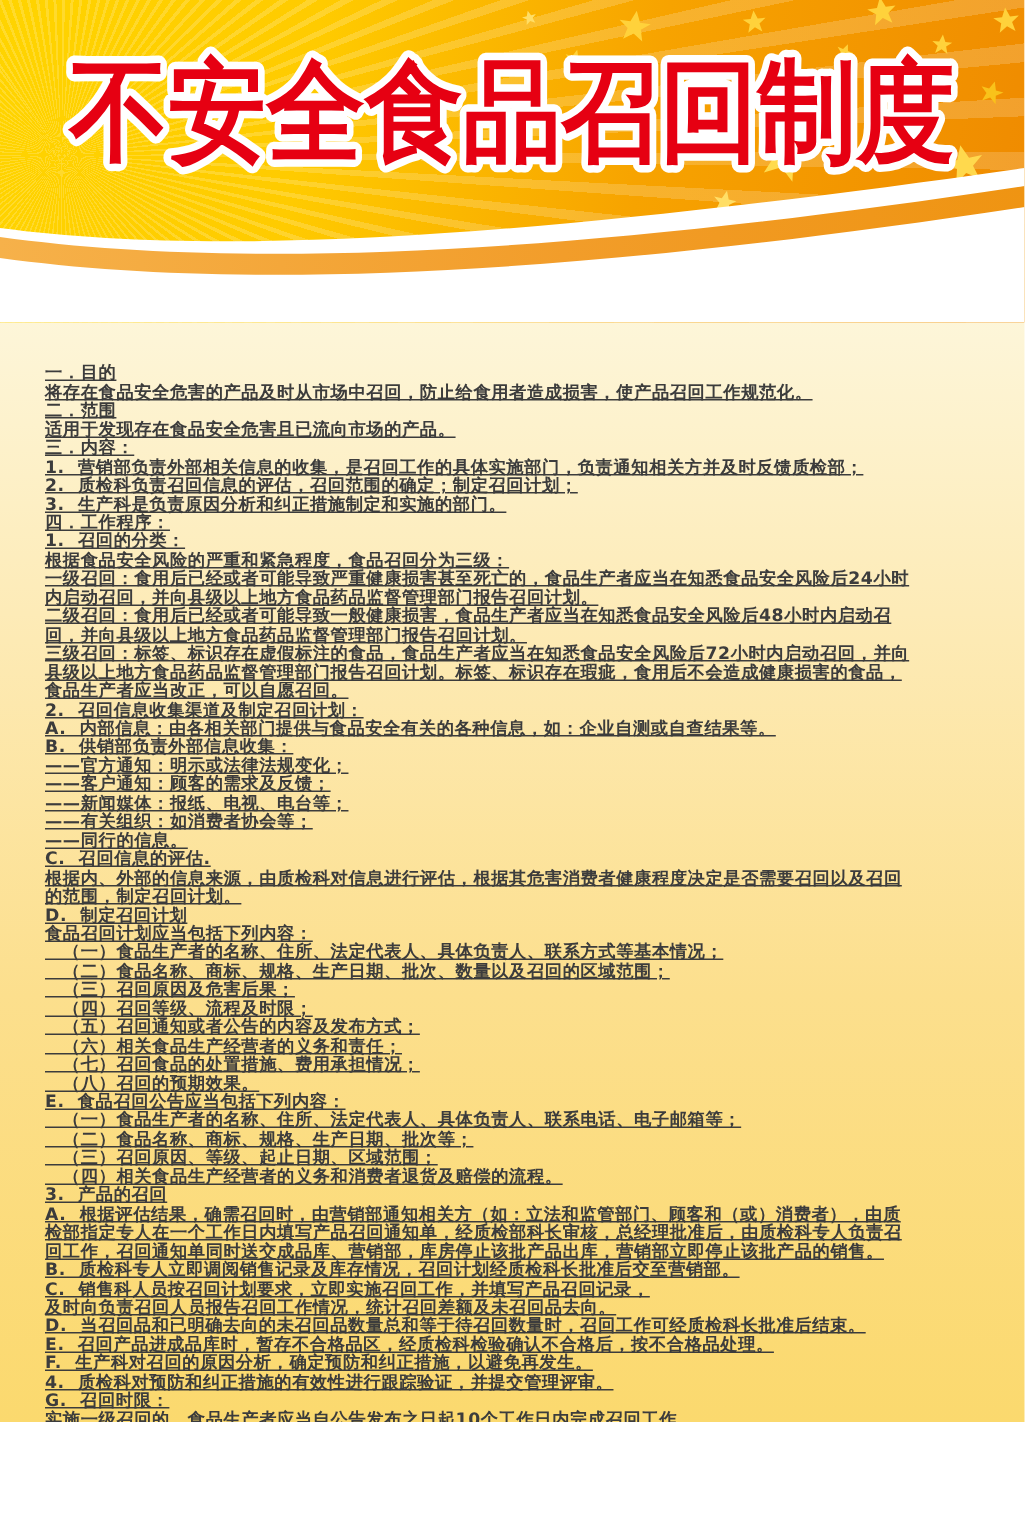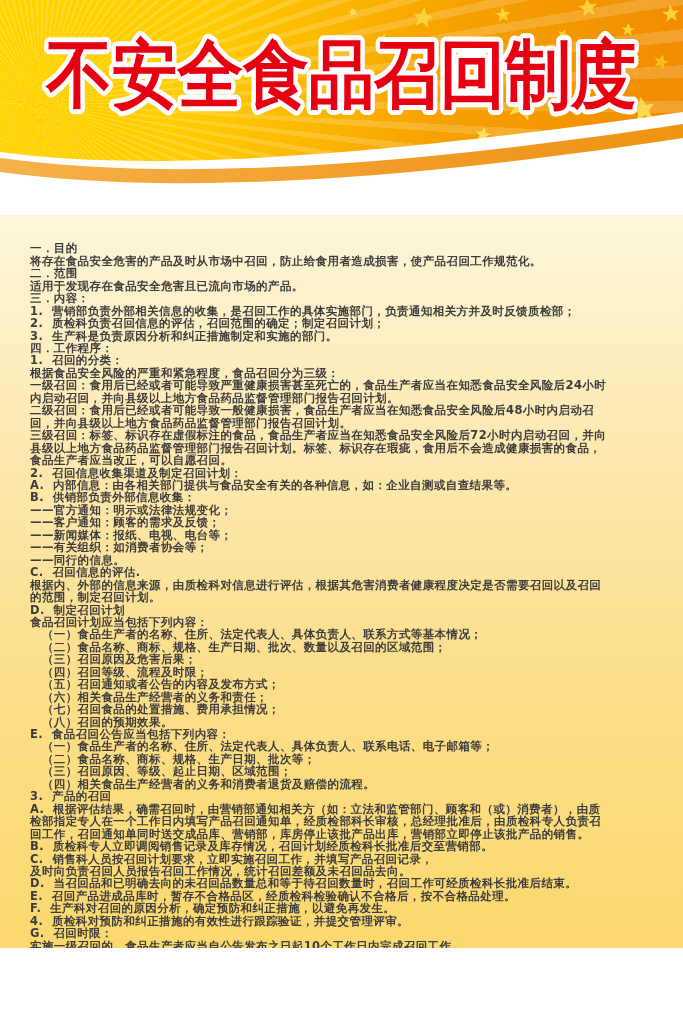--- a/index.html
+++ b/index.html
@@ -24,21 +24,21 @@
   }
   .title-wrap{position:absolute;top:12px;left:0;width:683px;height:120px;}
   .wave-svg{position:absolute;left:0;top:100px;width:683px;height:115px;}
   .stars-svg{position:absolute;right:0;top:0;width:340px;height:170px;}
   
   .doc{
     position:absolute;top:205px;left:30px;width:630px;
     font-size:11.5px;line-height:12.45px;font-weight:bold;
     color:#3c3c3c;letter-spacing:.4px;white-space:pre-wrap;
   }
-  .doc-line{min-height:12.45px;}
+  .doc-line{min-height:12.45px;text-decoration:underline;}
   
   .footer-stripe{
     position:absolute;left:0;top:957px;width:683px;height:7px;
     background:#e1560f;
   }
   .footer-bar{
     position:absolute;left:0;top:969px;width:683px;height:49px;
     background:linear-gradient(90deg,#f07e00 0%,#ec6a06 45%,#e6440d 85%,#e53a0e 100%);
     display:flex;align-items:flex-end;
   }

